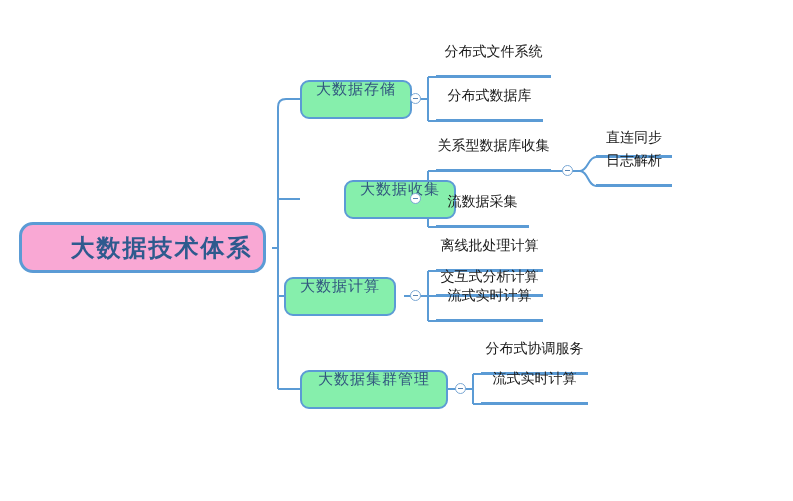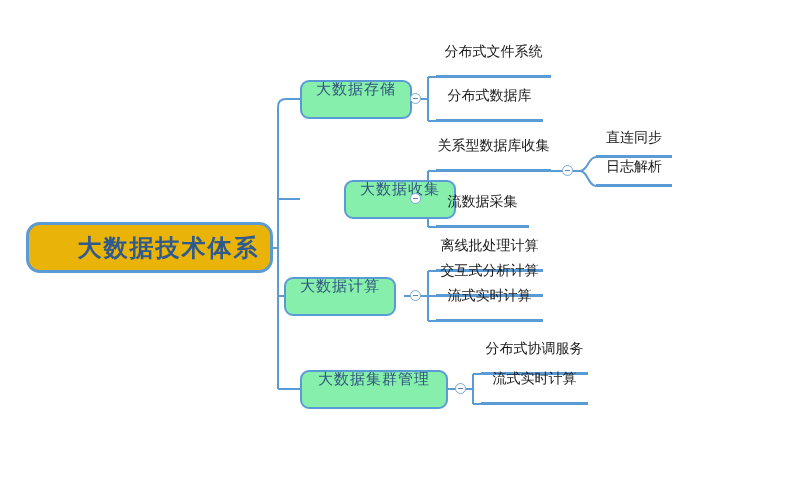--- a/index.html
+++ b/index.html
@@ -9,23 +9,23 @@
     font-family:"DejaVu Sans","Liberation Sans",sans-serif;
     overflow:hidden;
     position:relative;
   }
   #canvas{position:absolute;left:0;top:0;width:793px;height:501px;}
   #links{position:absolute;left:0;top:0;width:793px;height:501px;pointer-events:none;}
 
   
   .root-node{
     position:absolute;
-    left:26px;top:222px;width:247px;height:51px;
-    box-sizing:border-box;
-    background:#eab308;
+    left:19px;top:222px;width:247px;height:51px;
+    box-sizing:border-box;
+    background:#f9a8d4;
     border:3px solid #5b9bd5;
     border-radius:14px;
     display:flex;align-items:center;justify-content:center;padding-left:38px;
   }
   .root-node .label{
     font-size:24px;
     font-weight:bold;
     color:#2e5a8e;
     letter-spacing:2px;
     line-height:1;
@@ -181,30 +181,30 @@
   </div>
   <div class="leaf" style="left:436px;top:207px;width:93px;height:21px;">
     <span class="label">流数据采集</span>
     <span class="bar"></span>
   </div>
 
   <div class="leaf" style="left:596px;top:137px;width:76px;height:21px;align-items:center;">
     <span class="label">直连同步</span>
     <span class="bar"></span>
   </div>
-  <div class="leaf" style="left:596px;top:166px;width:76px;height:21px;align-items:center;">
+  <div class="leaf" style="left:596px;top:166px;width:76px;height:21px;">
     <span class="label">日志解析</span>
     <span class="bar"></span>
   </div>
 
   <div class="leaf" style="left:436px;top:251px;width:107px;height:21px;">
     <span class="label">离线批处理计算</span>
     <span class="bar"></span>
   </div>
-  <div class="leaf" style="left:436px;top:276px;width:107px;height:21px;">
+  <div class="leaf" style="left:436px;top:276px;width:107px;height:21px;align-items:center;">
     <span class="label">交互式分析计算</span>
     <span class="bar"></span>
   </div>
   <div class="leaf" style="left:436px;top:301px;width:107px;height:21px;">
     <span class="label">流式实时计算</span>
     <span class="bar"></span>
   </div>
 
   <div class="leaf" style="left:481px;top:354px;width:107px;height:21px;">
     <span class="label">分布式协调服务</span>

